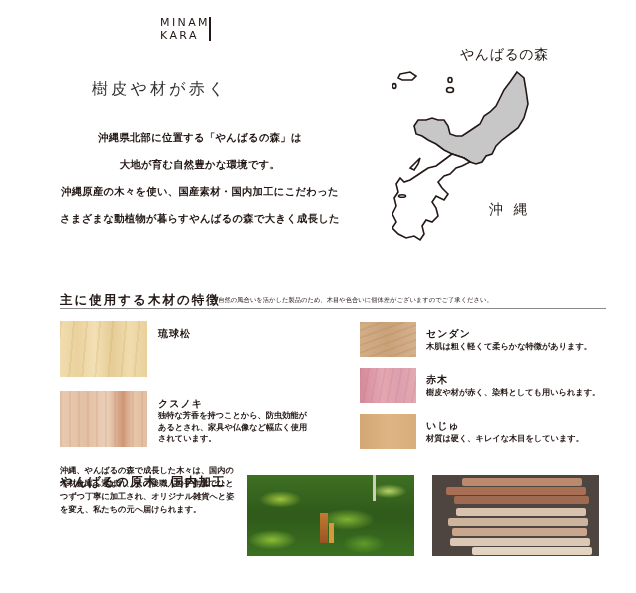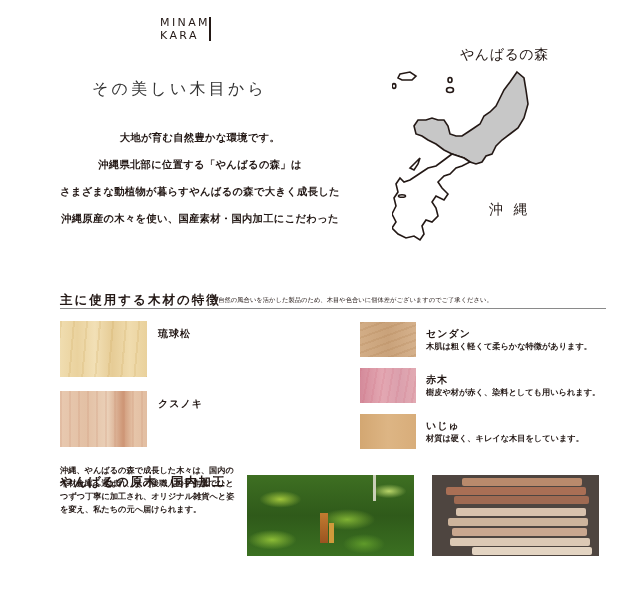--- a/index.html
+++ b/index.html
@@ -65,27 +65,27 @@
   </style>
 </head>
 <body>
 
 <div class="logo">
   <span class="line">MINAM</span>
   <span class="line">KARA</span>
   <span class="bar"></span>
 </div>
 
-<div class="title">その美しい木目から</div>
+<div class="title">樹皮や材が赤く</div>
 
 <div class="intro">
+  <p>沖縄県北部に位置する「やんばるの森」は</p>
   <p>大地が育む自然豊かな環境です。</p>
-  <p>沖縄県北部に位置する「やんばるの森」は</p>
+  <p>沖縄原産の木々を使い、国産素材・国内加工にこだわった</p>
   <p>さまざまな動植物が暮らすやんばるの森で大きく成長した</p>
-  <p>沖縄原産の木々を使い、国産素材・国内加工にこだわった</p>
 </div>
 
 <div class="map-label-top">やんばるの森</div>
 <div class="map-label-oki">沖 縄</div>
 
 <svg class="map" viewBox="0 0 140 175">
 
   <path class="region" d="M125 2 L132 8 L134 20 L136 34 L132 48 L126 58 L118 64 L110 70 L104 76 L100 84 L94 86 L90 92 L84 94 L78 92 L72 88 L66 86 L60 84 L52 80 L44 74 L36 70 L30 66 L24 64 L22 56 L26 50 L34 50 L40 48 L46 50 L52 50 L56 56 L58 64 L64 66 L70 66 L76 62 L82 58 L88 54 L92 46 L98 42 L104 36 L108 28 L112 20 L118 12 Z"></path>
 
   <path class="land" d="M60 84 L52 90 L44 96 L36 98 L30 102 L24 106 L18 110 L12 112 L8 108 L4 114 L6 122 L2 128 L4 136 L0 144 L4 152 L0 158 L6 164 L14 168 L22 166 L28 170 L32 164 L30 156 L34 150 L40 152 L46 146 L44 138 L40 132 L44 126 L52 130 L56 124 L50 118 L46 112 L52 106 L58 104 L64 98 L70 96 L78 92 L72 88 L66 86 Z"></path>
@@ -104,20 +104,21 @@
 </div>
 
 <div class="wood" style="left:60px; top:321px; width:260px; height:60px;">
   <div class="swatch sw-ryukyu"></div>
   <div class="name" style="left:98px; top:6px;">琉球松</div>
 </div>
 
 <div class="wood" style="left:60px; top:391px; width:260px; height:60px;">
   <div class="swatch sw-kusu"></div>
   <div class="name" style="left:98px; top:6px;">クスノキ</div>
+  <div class="desc" style="left:98px; top:19px; width:152px;">独特な芳香を持つことから、防虫効能があるとされ、家具や仏像など幅広く使用されています。</div>
 </div>
 
 <div class="wood" style="left:360px; top:322px; width:250px; height:36px;">
   <div class="swatch sw-sendan"></div>
   <div class="name" style="left:66px; top:5px;">センダン</div>
   <div class="desc" style="left:66px; top:19px; width:190px;">木肌は粗く軽くて柔らかな特徴があります。</div>
 </div>
 
 <div class="wood" style="left:360px; top:368px; width:250px; height:36px;">
   <div class="swatch sw-akagi"></div>

